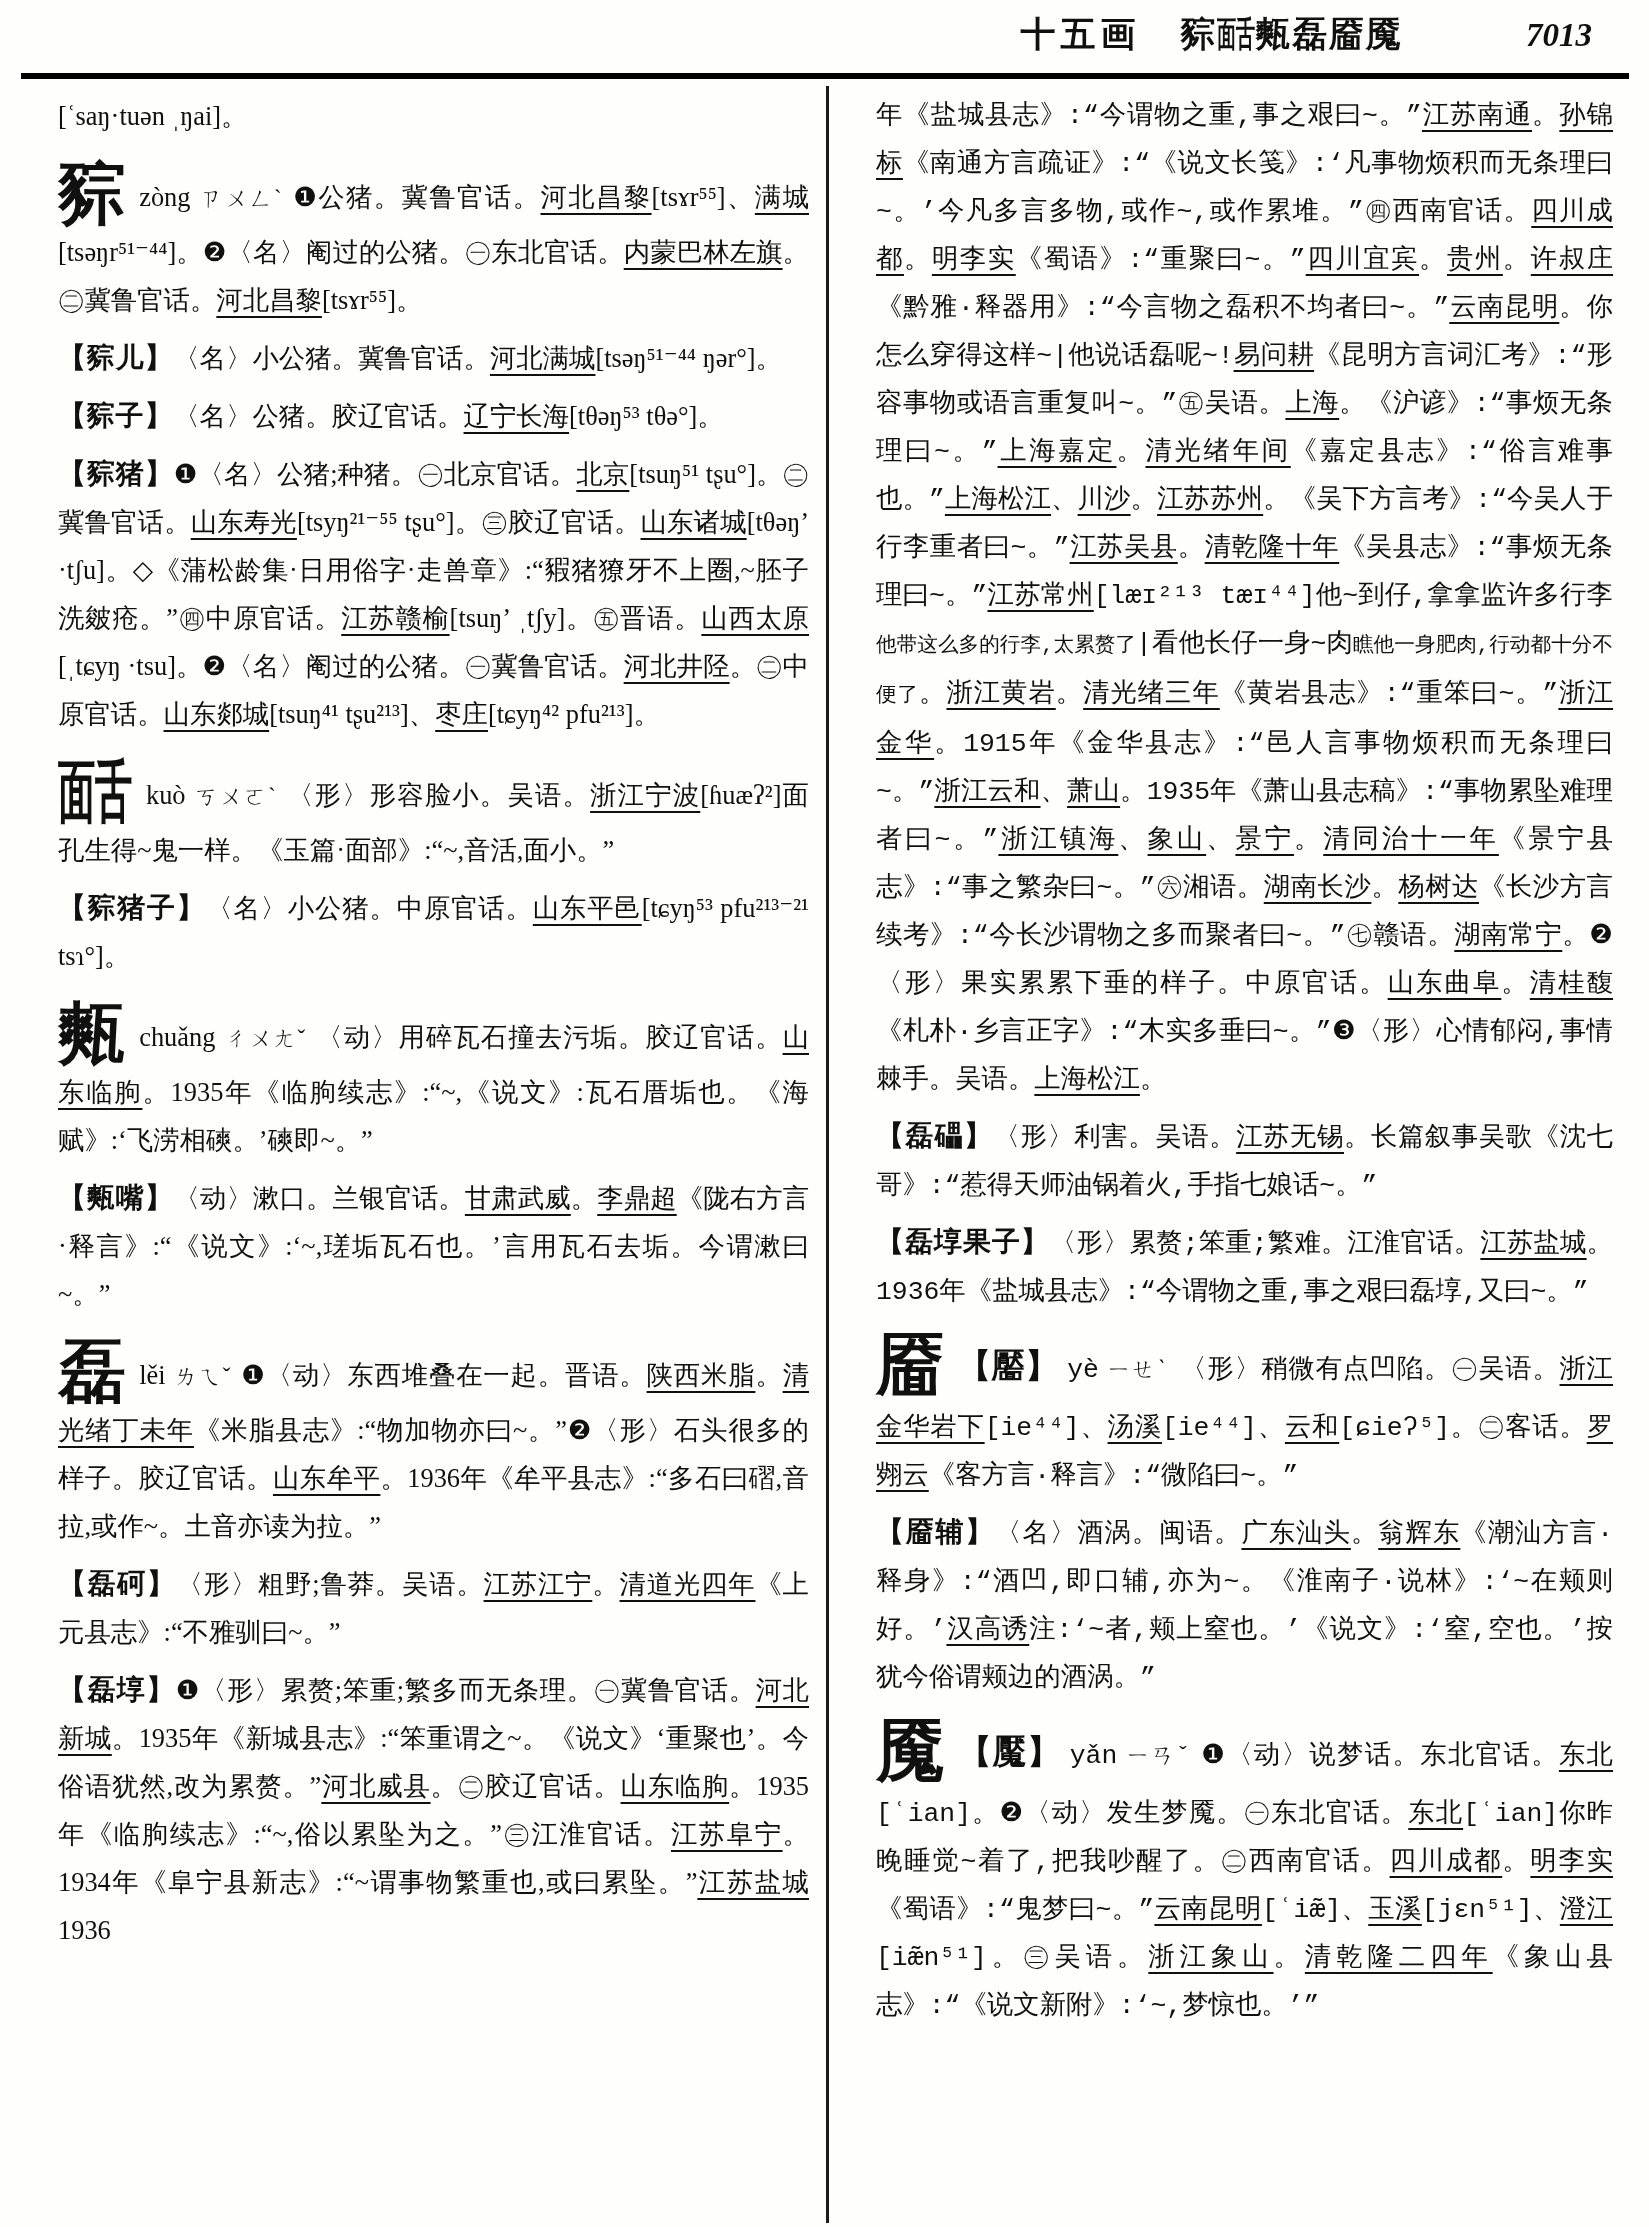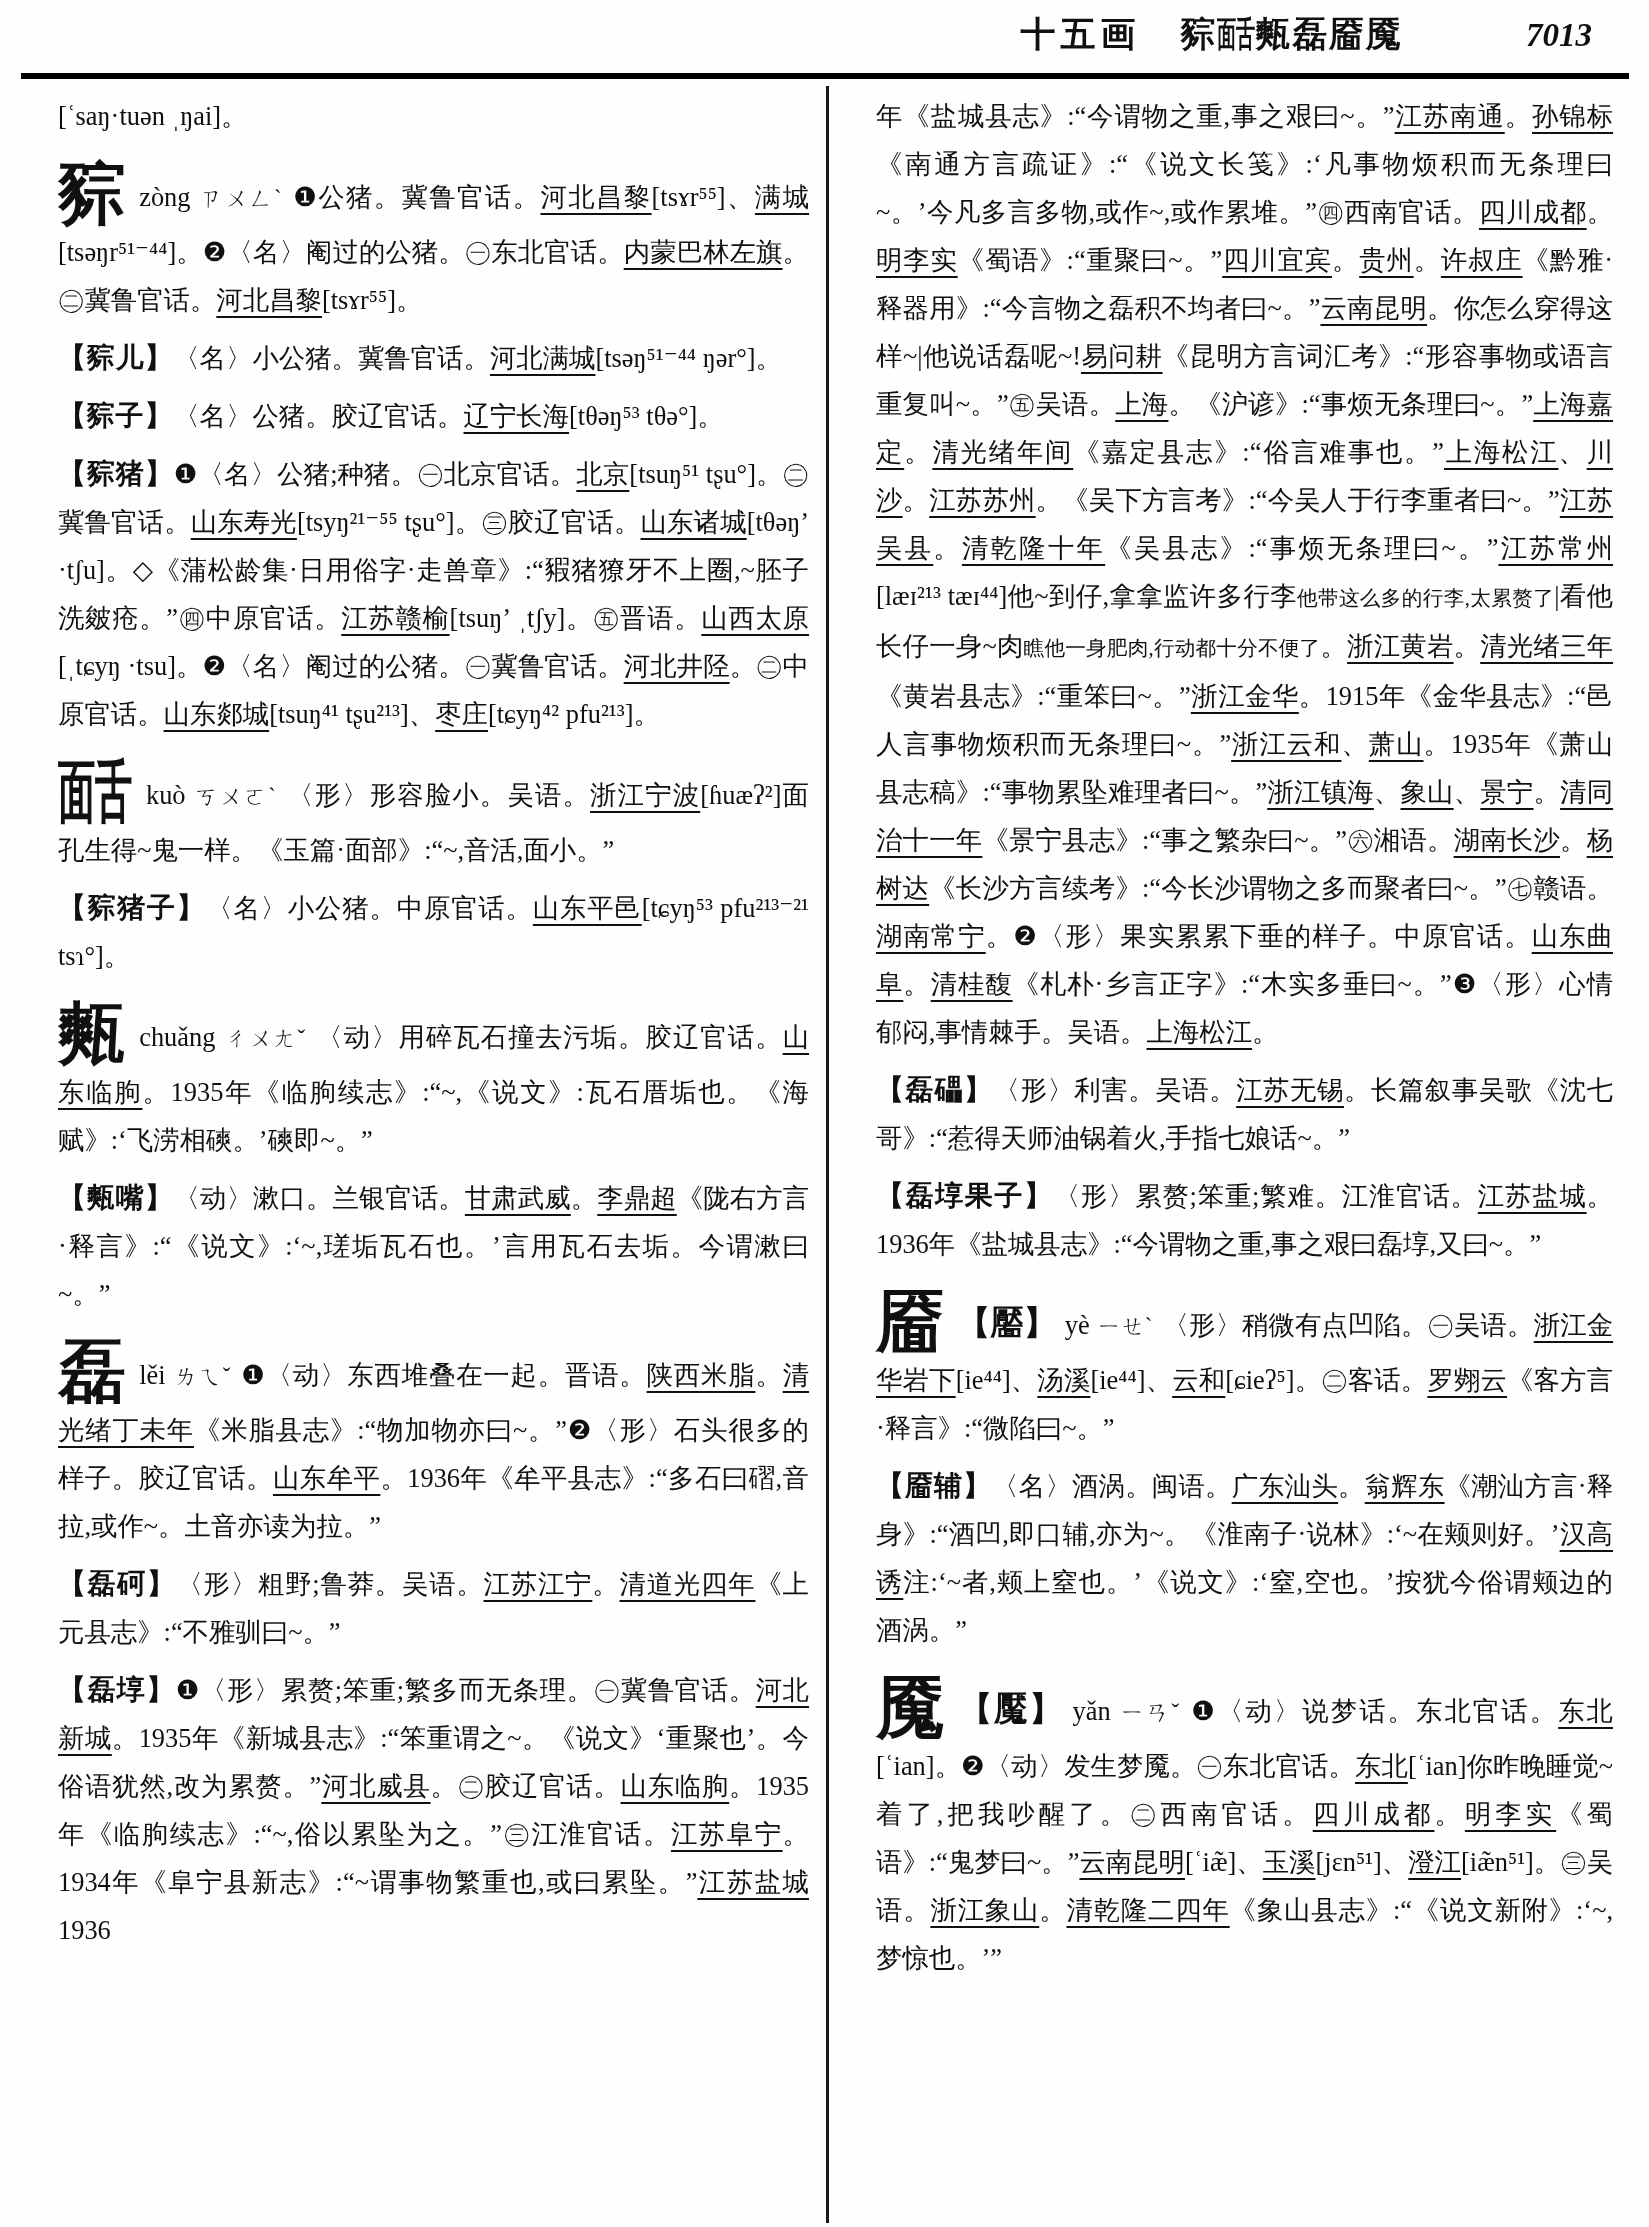--- a/index.html
+++ b/index.html
@@ -25,21 +25,21 @@
     font-family:"Liberation Serif",serif;
   }
   .rule{position:absolute;top:73px;left:21.4px;right:21.4px;height:5.8px;background:#000;}
   .divider{position:absolute;top:86px;left:826px;width:2.5px;height:2137px;background:#1a1a1a;}
   .col{
     position:absolute;top:92px;
     font-size:26.4px;line-height:48px;
     text-align:justify;
   }
   .col.left{left:48px;width:771px;}
-  .col.right{left:866px;width:757px;}
+  .col.right{left:866px;width:757px;font-family:Liberation Mono, monospace;}
   .entry{margin:10px;}
   .entry.head{margin-top:20px;}
   .entry.sub{margin-top:1.6px;}
   .entry.cont{margin-top:0;}
   .bigchar{
     display:inline-block;
     font-size:68px;line-height:1;
     font-weight:bold;
     vertical-align:-11.5px;
     margin-right:13.2px;

